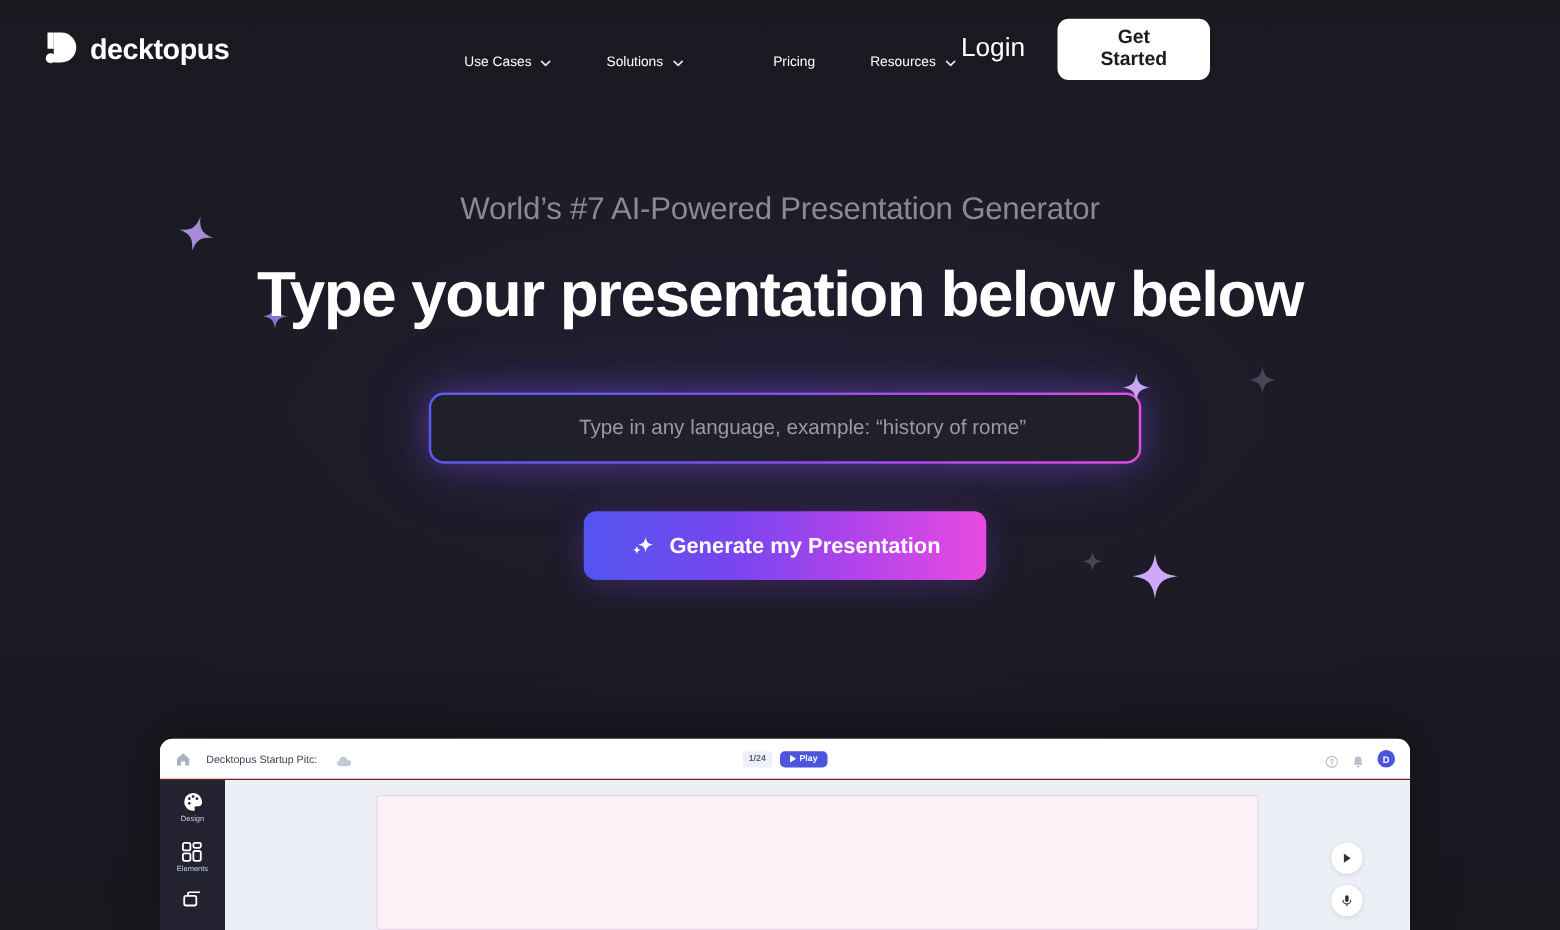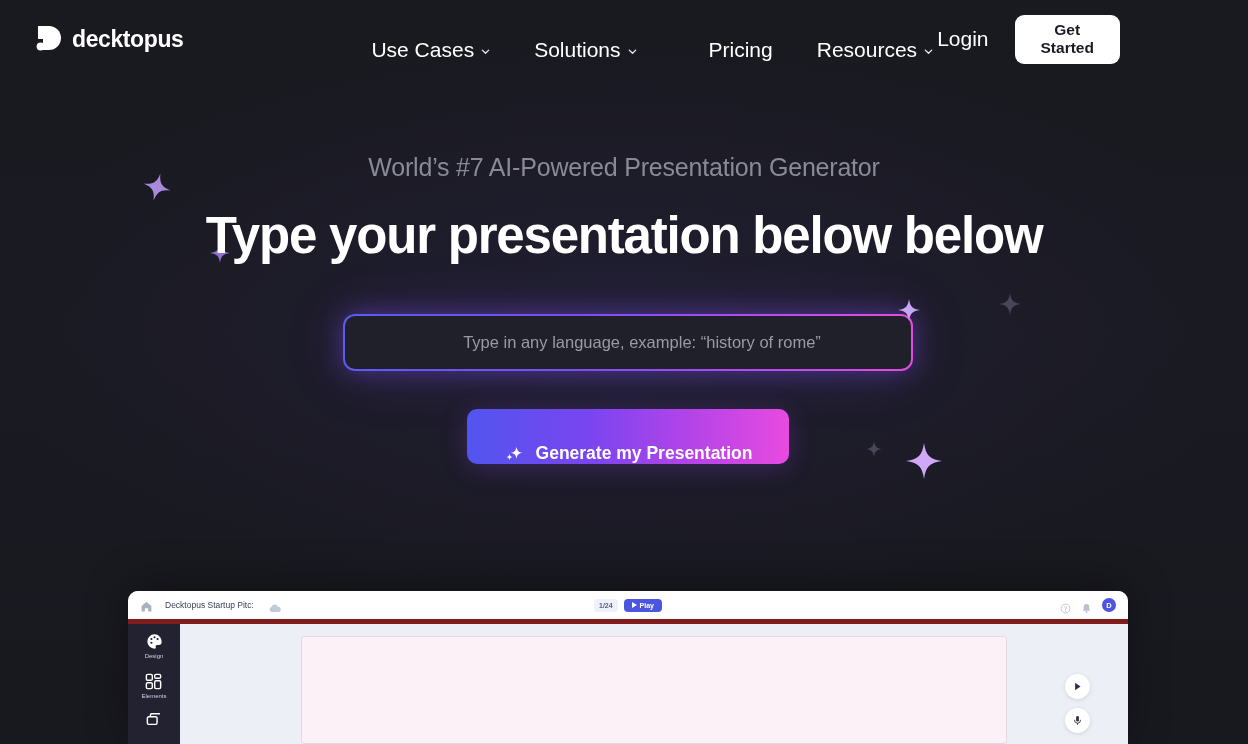--- a/index.html
+++ b/index.html
@@ -21,22 +21,22 @@
   .nav {
     position:absolute; top:0; left:0; width:988px; height:78px;
     display:flex; align-items:center; z-index:20;
   }
   .brand { display:flex; align-items:center; gap:10px; margin-left:36px; }
   .brand-mark { width:26px; height:30px; position:relative; flex:0 0 auto; }
   .brand-name { color:#fff; font-size:23px; font-weight:700; letter-spacing:-0.4px; }
 
   .nav-links { display:flex; align-items:center; gap:0px; margin-left:188px; }
   .nav-link {
-    color:#ffffff; font-size:21px; font-weight:500;
-    display:flex; align-items:center; gap:6px; cursor:pointer;
+    color:#ffffff; font-size:11px; font-weight:500;
+    display:flex; align-items:flex-start; gap:6px; cursor:pointer;
     padding:8px 0; margin-right:44px; white-space:nowrap;margin-top:22px;
   }
   .nav-link:last-child { margin-right:0; }
   .chev { width:10px; height:10px; display:inline-block; position:relative; top:1px; }
   .chev svg { display:block; }
 
   .nav-right { margin-left:auto; display:flex; align-items:center; gap:22px; margin-right:20px; }
   .login-link { color:#fff; font-size:21px; font-weight:400; cursor:pointer; padding:8px 4px; }
   .get-started {
     background:#ffffff; color:#1b1b24; font-size:15.5px; font-weight:700;
@@ -73,38 +73,38 @@
     padding-left:28px;
   }
   .ai-input::placeholder { color:#9a9aa6; opacity:1; }
 
   
   .cta {
     position:absolute; top:409px; left:467px; width:322px; height:55px;
     border:none; border-radius:10px; cursor:pointer;
     background:linear-gradient(90deg,#5155ef 0%, #7a45f0 38%, #b544e8 70%, #e84ae0 100%);
     color:#fff; font-size:17.5px; font-weight:700;
-    display:flex; align-items:flex-end; justify-content:center; gap:12px;
+    display:flex; align-items:center; justify-content:center; gap:12px;
     font-family:"Liberation Sans", sans-serif;
     box-shadow:0 4px 26px rgba(140,70,230,0.28);
   }
   .cta-spark { width:20px; height:20px; flex:0 0 auto; }
 
   
   .star { position:absolute; pointer-events:none; }
 
   
   .app-preview {
     position:absolute; top:591px; left:128px; width:1000px; height:153px;
     background:#ffffff; border-radius:10px 10px 0 0; overflow:hidden;
     box-shadow:0 -6px 40px rgba(0,0,0,0.35);
   }
   .app-topbar {
     height:33px; background:#ffffff; display:flex; align-items:center;
-    padding:0 12px; border-bottom:5px solid #7f1d1d; position:relative;
+    padding:0 12px; border-bottom:1px solid #7f1d1d; position:relative;
   }
   .home-ico { width:13px; height:13px; margin-right:12px; flex:0 0 auto; }
   .deck-title { color:#3c4257; font-size:8.5px; font-weight:500; white-space:nowrap; }
   .cloud-ico { width:14px; height:11px; margin-left:14px; flex:0 0 auto; }
   .topbar-center {
     position:absolute; left:0; right:0; display:flex; align-items:center;
     justify-content:center; gap:6px; pointer-events:none;
   }
   .slide-count {
     background:#eef1fb; color:#5d6278; font-size:7px; font-weight:600;

